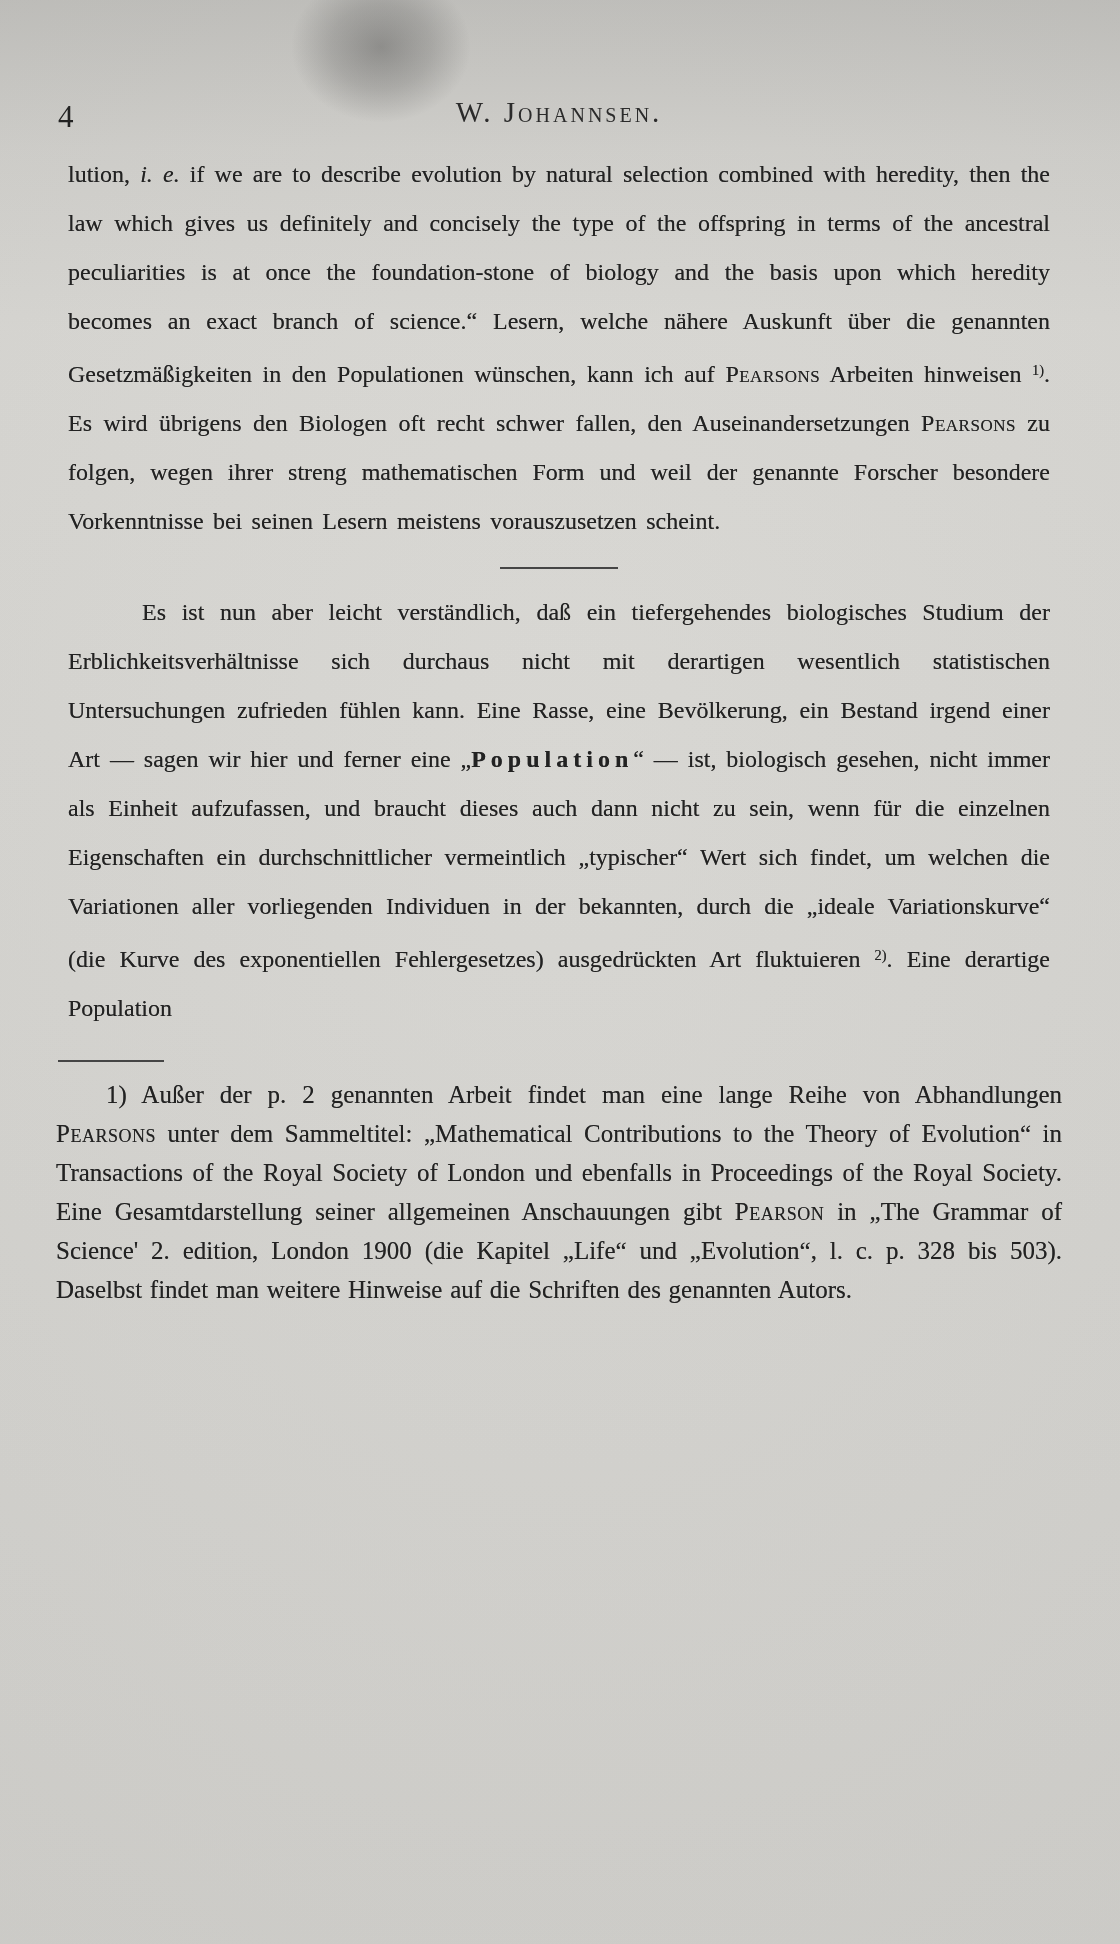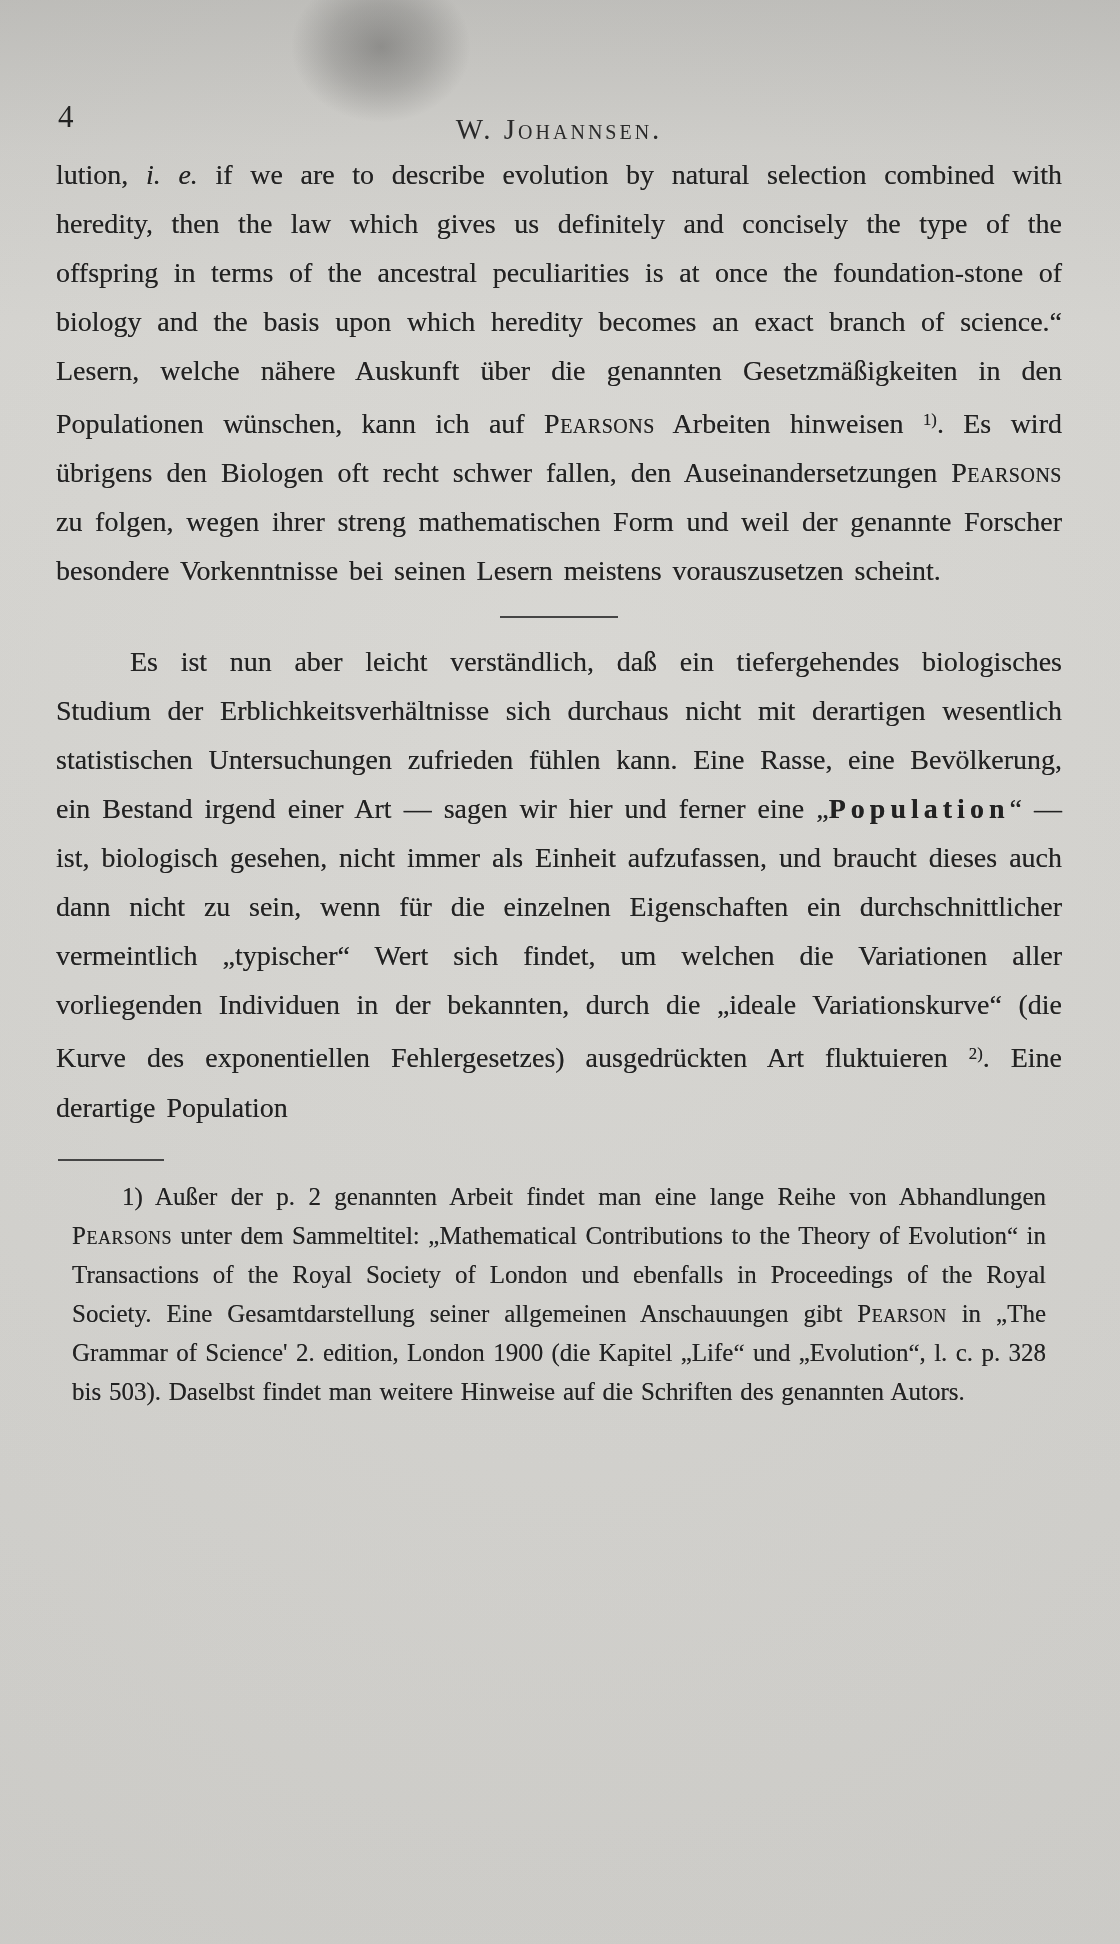--- a/index.html
+++ b/index.html
@@ -45,44 +45,43 @@
   .running-head {
     position: absolute;
     left: 0;
     right: 0;
     top: 2px;
     text-align: center;
     font-variant: small-caps;
     font-size: 29px;
     letter-spacing: 3px;
     color: #2b2b2b;
-    margin-top: 17px;
   }
   .body-par {
-    margin: 0;
-    font-size: 28px;
+    margin: 12px;
+    font-size: 24px;
     line-height: 49px;
     text-align: justify;
     word-spacing: 0.14em;
     text-shadow: 0 0 0.4px rgba(20,20,20,0.55);
   }
   .indent { text-indent: 74px; }
   hr { border: none; }
   .section-divider {
     width: 118px;
     margin: 21px auto 19px auto;
     border-top: 2px solid #454545;
   }
   .footnote-divider {
     width: 106px;
     margin: 27px 0 13px 2px;
     border-top: 2px solid #454545;
   }
   .footnote {
-    margin: 16px;
+    margin: 0;
     font-size: 25px;
     line-height: 39px;
     text-align: justify;
     text-indent: 50px;
     word-spacing: 0.06em;
     text-shadow: 0 0 0.4px rgba(20,20,20,0.5);
   }
   .seg-italic { font-style: italic; }
   .seg-smallcaps { font-variant: small-caps; letter-spacing: 0.5px; }
   .seg-sup { font-size: 0.6em; vertical-align: 0.5em; }

